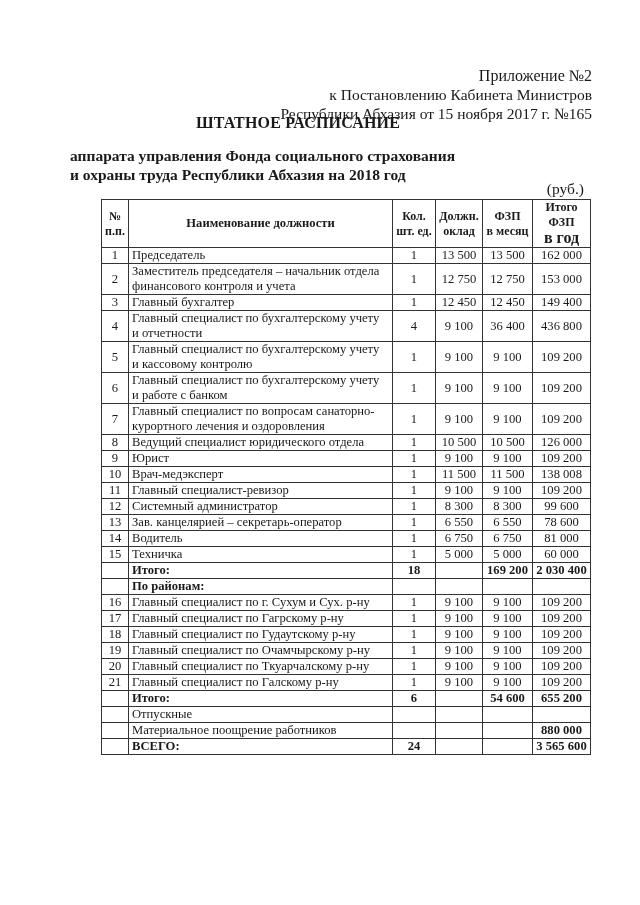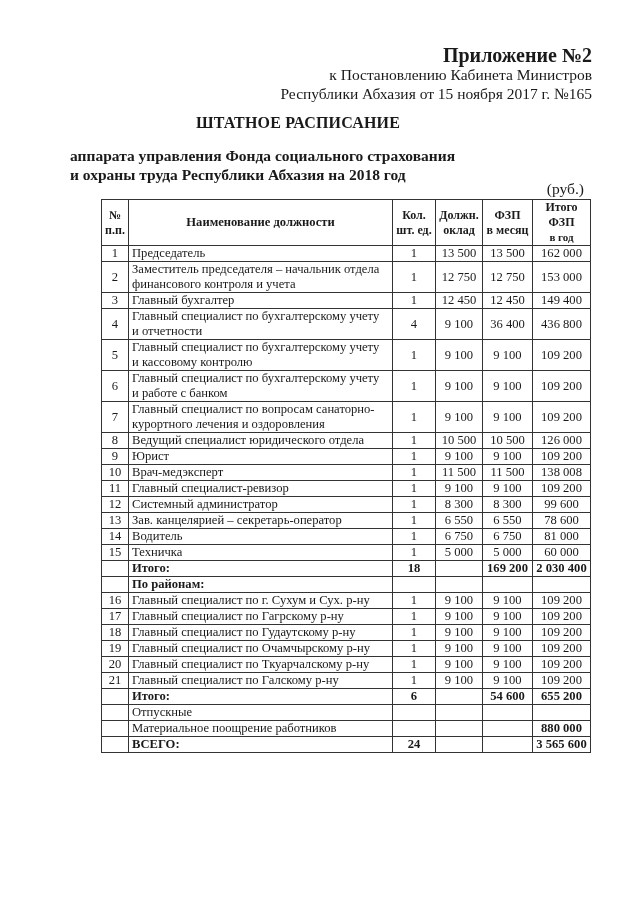--- a/index.html
+++ b/index.html
@@ -1,19 +1,19 @@
 <!DOCTYPE html>
 <html><head>
 <meta charset="utf-8">
 <style>
   html, body { margin: 0; padding: 0; background: #ffffff; }
   body { width: 640px; height: 905px; position: relative; overflow: hidden;
          font-family: "Liberation Serif", "DejaVu Serif", serif; color: #1a1a1a; }
   .appendix { position: absolute; right: 48px; top: 46px; text-align: right; line-height: 19px; font-size: 15.5px; }
-  .appendix .ttl { font-weight: bold; font-size: 20px; }
+  .appendix .ttl { font-weight: normal; font-size: 16px; margin-top: 20px; }
   .title { position: absolute; left: 0; width: 588px; top: 114px; text-align: center; font-weight: bold; font-size: 16px; letter-spacing: 0.2px; padding-left: 8px; box-sizing: border-box; }
   .subtitle { position: absolute; left: 0; width: 640px; top: 146px; font-weight: bold; font-size: 15.5px; line-height: 19px; padding-left: 70px; box-sizing: border-box; }
   .currency { position: absolute; right: 56px; top: 180px; font-size: 15.5px; }
   table { position: absolute; left: 101px; top: 199px; border-collapse: collapse; font-size: 12.6px; table-layout: fixed; }
   td, th { border: 1px solid #333; padding: 0 3px; line-height: 14.5px; vertical-align: middle; overflow: hidden; white-space: nowrap; }
   th { font-weight: bold; font-size: 12px; line-height: 15px; text-align: center; height: 44px; }
   th.name { font-size: 12.6px; }
   td.n { text-align: center; }
   td.c { text-align: center; }
   td.num { text-align: center; }
@@ -50,21 +50,21 @@
       <col style="width:50px">
       <col style="width:58px">
   </colgroup>
   <thead>
     <tr>
       <th><span>№</span><br><span>п.п.</span></th>
       <th class="name">Наименование должности</th>
       <th><span>Кол.</span><br><span>шт. ед.</span></th>
       <th><span>Должн.</span><br><span>оклад</span></th>
       <th><span>ФЗП</span><br><span>в месяц</span></th>
-      <th><span>Итого</span><br><span>ФЗП</span><br><span style="font-size:11px">в год</span></th>
+      <th><span>Итого</span><br><span>ФЗП</span><br><span style="font-size:16px">в год</span></th>
     </tr>
   </thead>
   <tbody>
     <tr class="single">
       <td class="n">1</td>
       <td class="name">Председатель</td>
       <td class="c">1</td>
       <td class="num">13 500</td>
       <td class="num">13 500</td>
       <td class="num">162 000</td>

